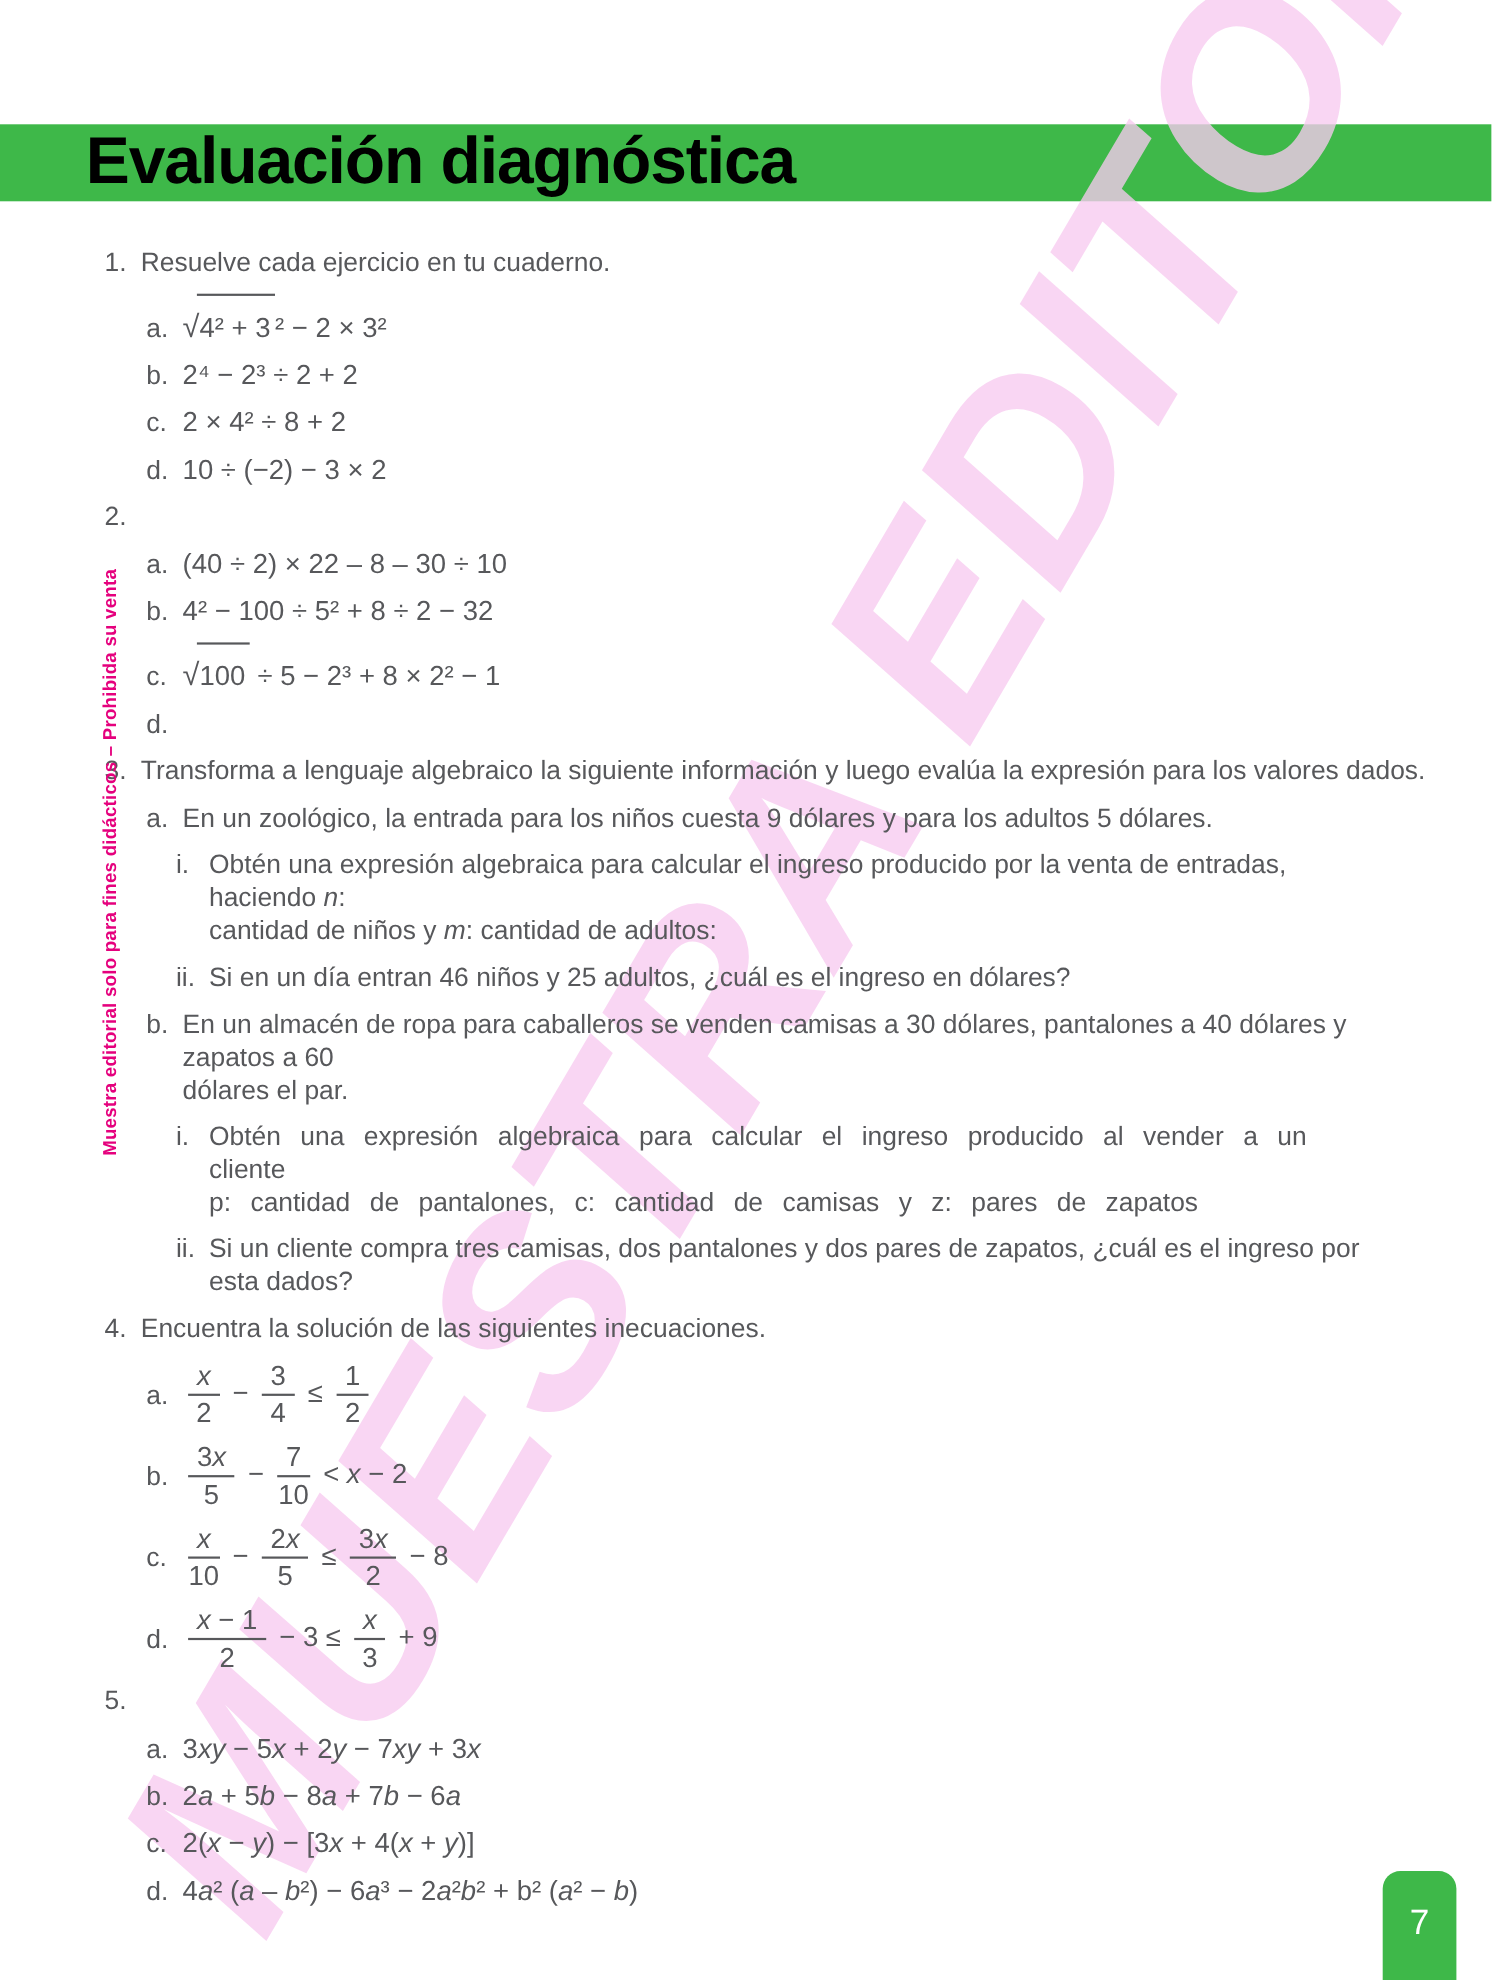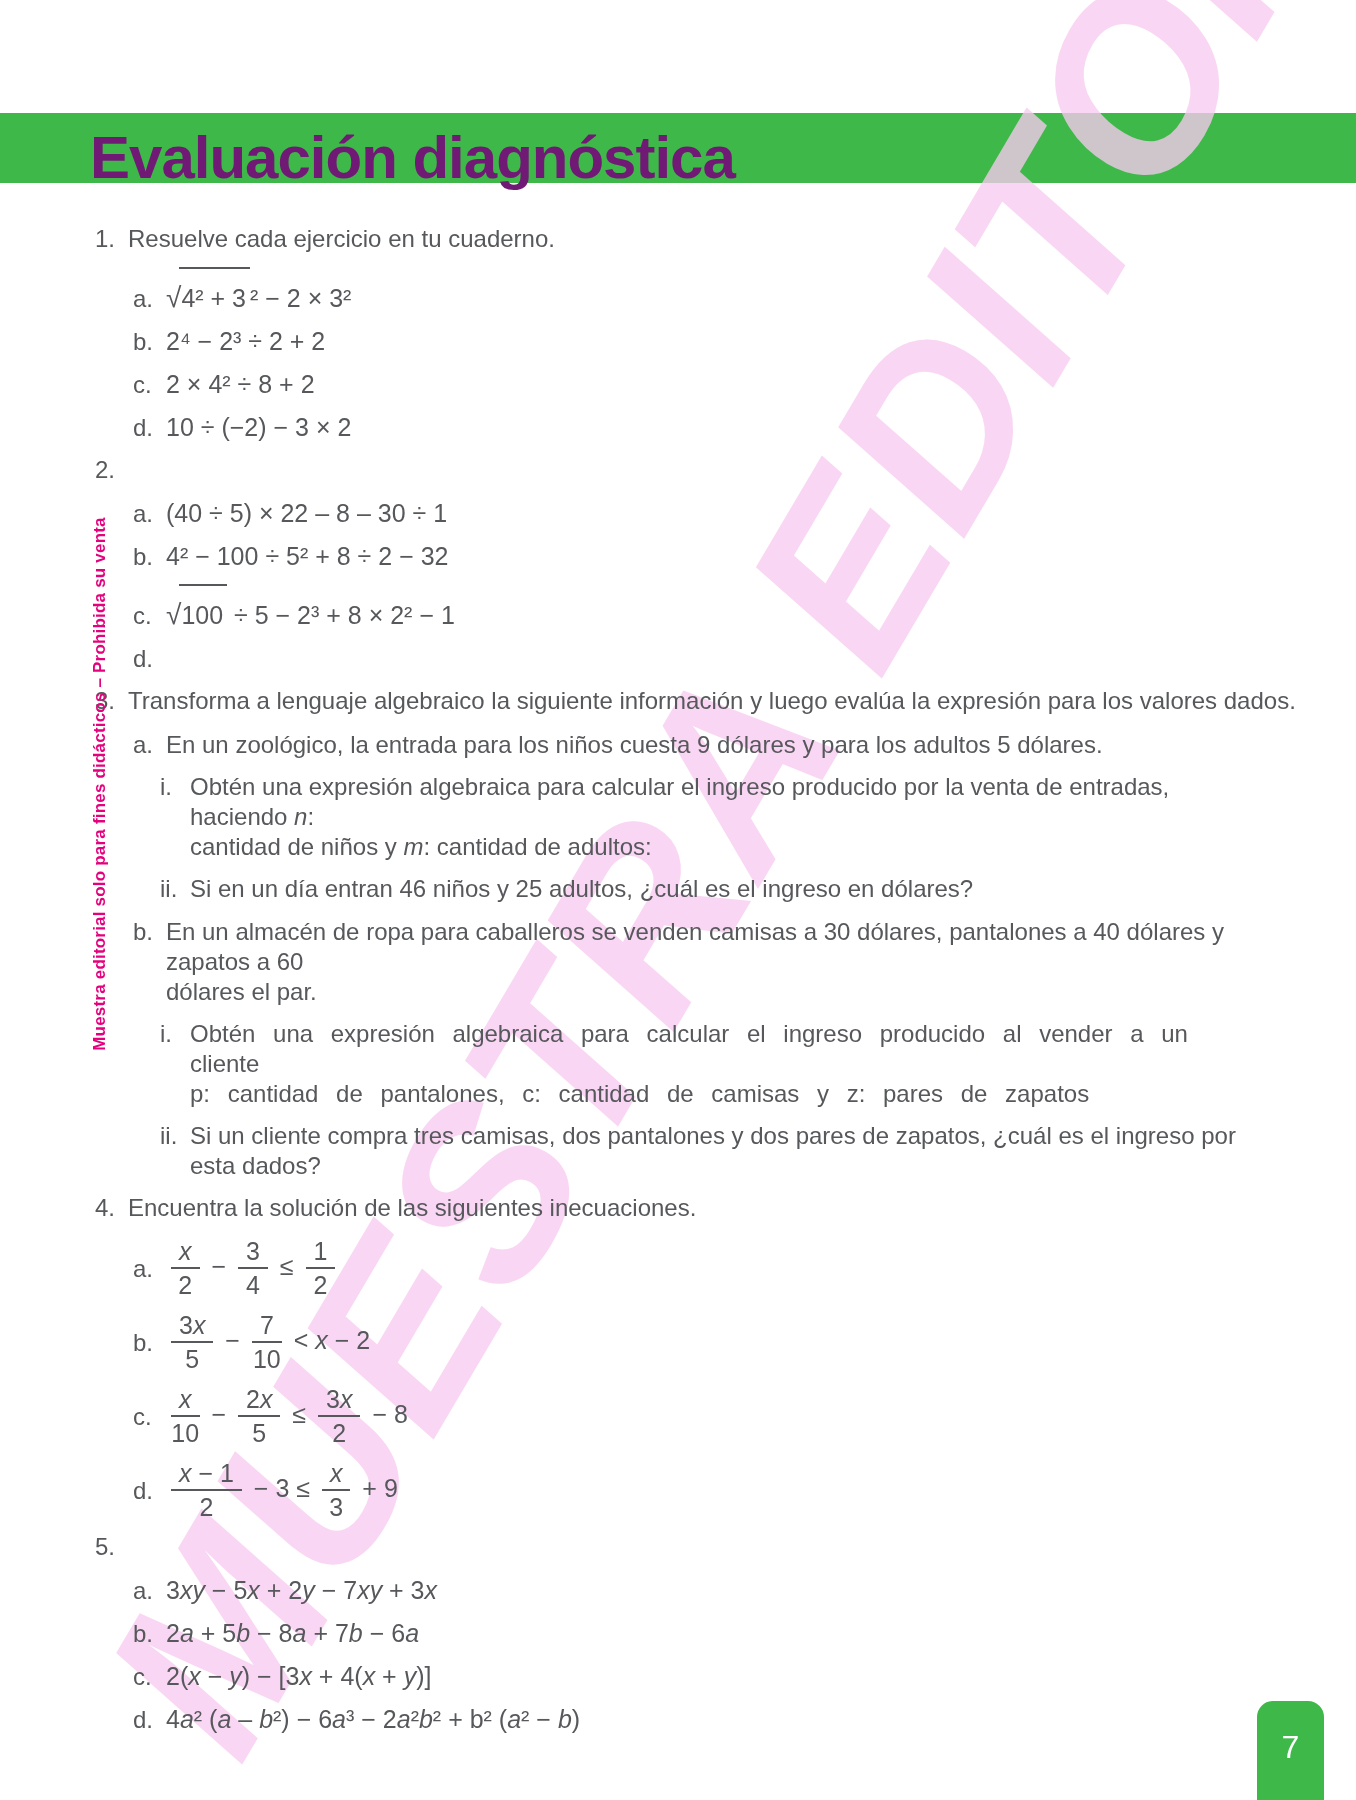--- a/index.html
+++ b/index.html
@@ -7,22 +7,22 @@
     width:1356px;height:1800px;position:relative;overflow:hidden;
     background:#ffffff;color:#57585b;
     font-family:"Liberation Sans", sans-serif;
   }
   
   .header-bar{
     position:absolute;left:0;top:113px;width:1356px;height:70px;
     background:#3eb849;z-index:1;
   }
   .header-bar h1{
-    margin:12px;padding-left:78px;line-height:66px;
-    font-size:60px;font-weight:bold;color:#701a75;letter-spacing:-1px;
+    margin:0;padding-left:78px;line-height:66px;
+    font-size:60px;font-weight:bold;color:#000000;letter-spacing:-1px;
     white-space:nowrap;
   }
   
   .watermark{
     position:absolute;left:820px;top:620px;z-index:2;
     transform:translate(-50%,-50%) rotate(-59.5deg);
     font-size:240px;font-weight:bold;font-style:italic;letter-spacing:2px;
     color:rgba(247,202,240,0.78);white-space:nowrap;pointer-events:none;
   }
   
@@ -96,21 +96,21 @@
         <span class="label">d.</span>
         <span class="math">10 ÷ (−2) − 3 × 2</span>
       </div>
     </section>
     <section class="exercise">
       <div class="ex-heading">
         <span class="ex-num">2.</span>
       </div>
       <div class="item math-item">
         <span class="label">a.</span>
-        <span class="math">(40 ÷ 5) × 22 – 8 – 30 ÷ 1</span>
+        <span class="math">(40 ÷ 2) × 22 – 8 – 30 ÷ 10</span>
       </div>
       <div class="item math-item">
         <span class="label">b.</span>
         <span class="math">4² − 100 ÷ 5² + 8 ÷ 2 − 32</span>
       </div>
       <div class="item math-item">
         <span class="label">c.</span>
         <span class="math"><span class="rad"><span class="rsign">√</span><span class="vinc">100</span></span> ÷ 5 − 2³ + 8 × 2² − 1</span>
       </div>
       <div class="item math-item">

